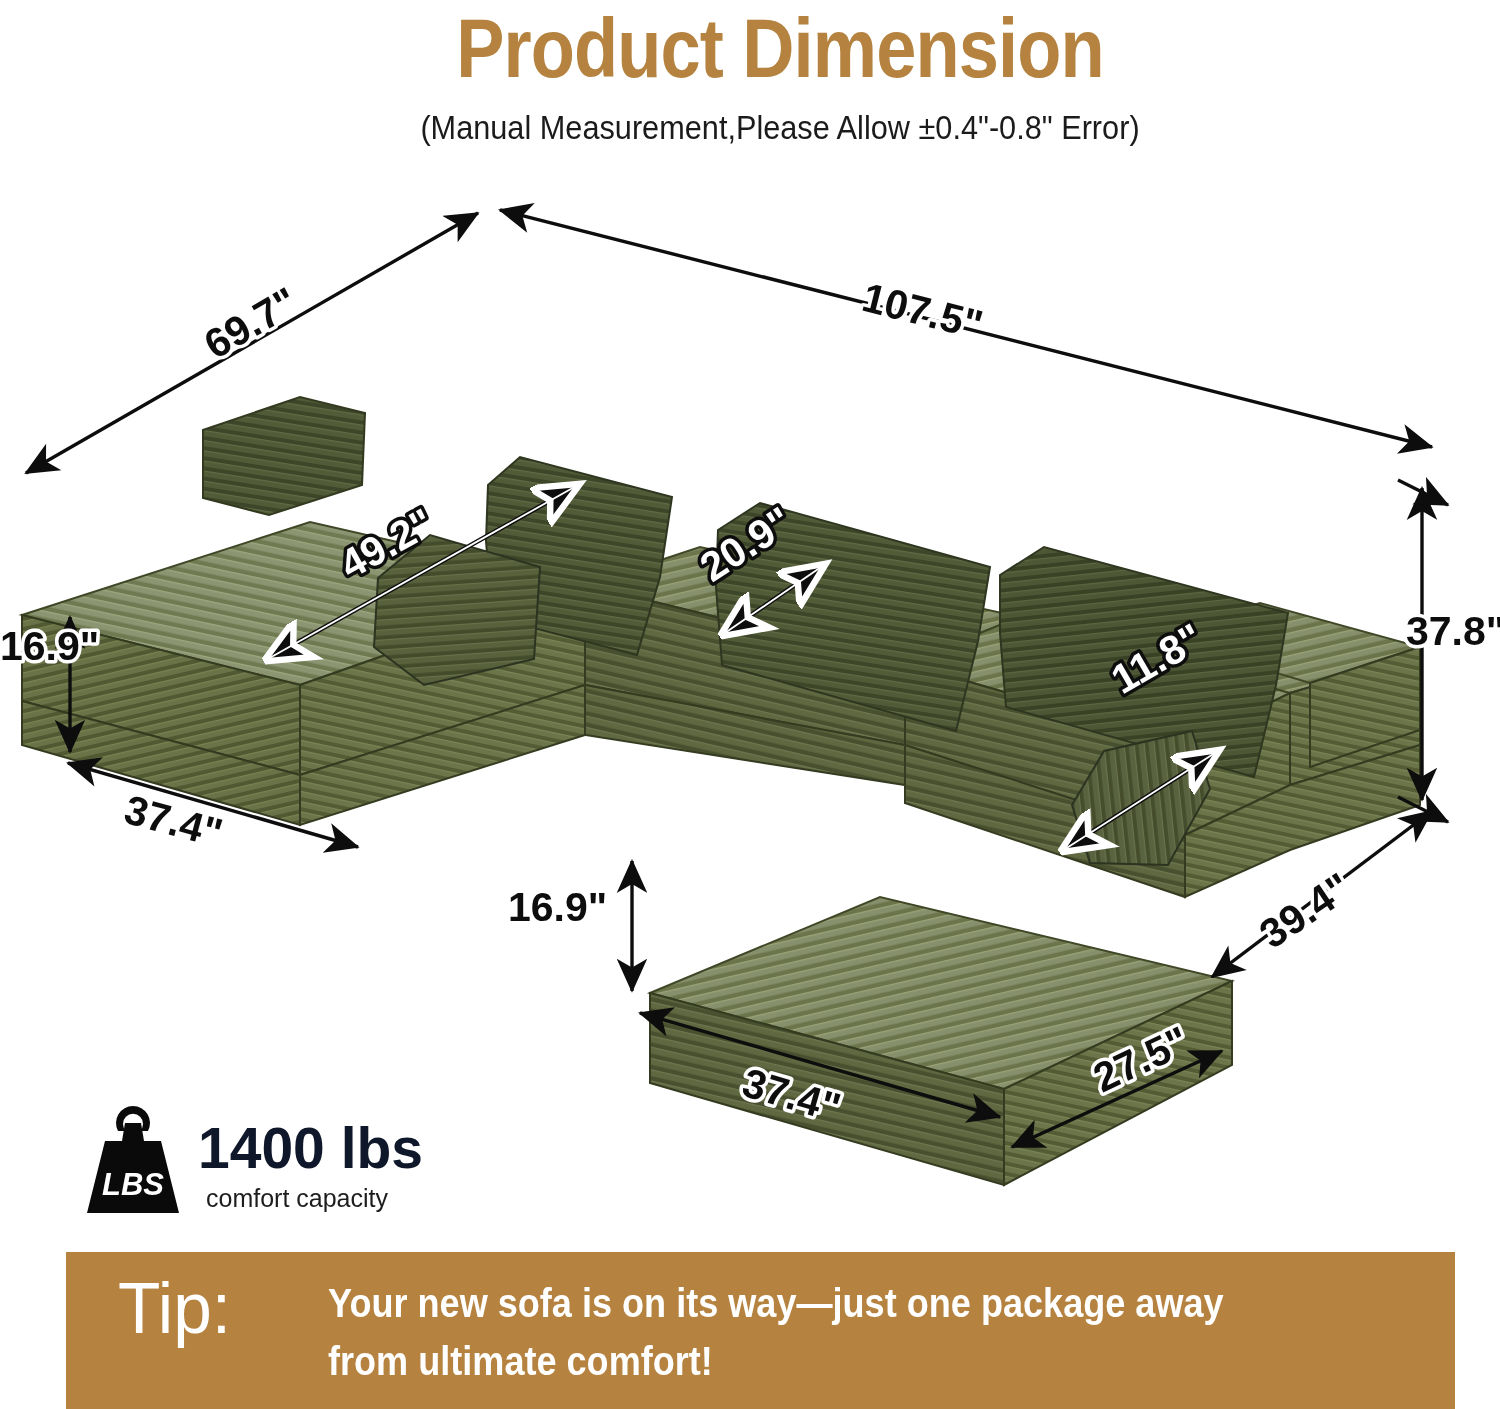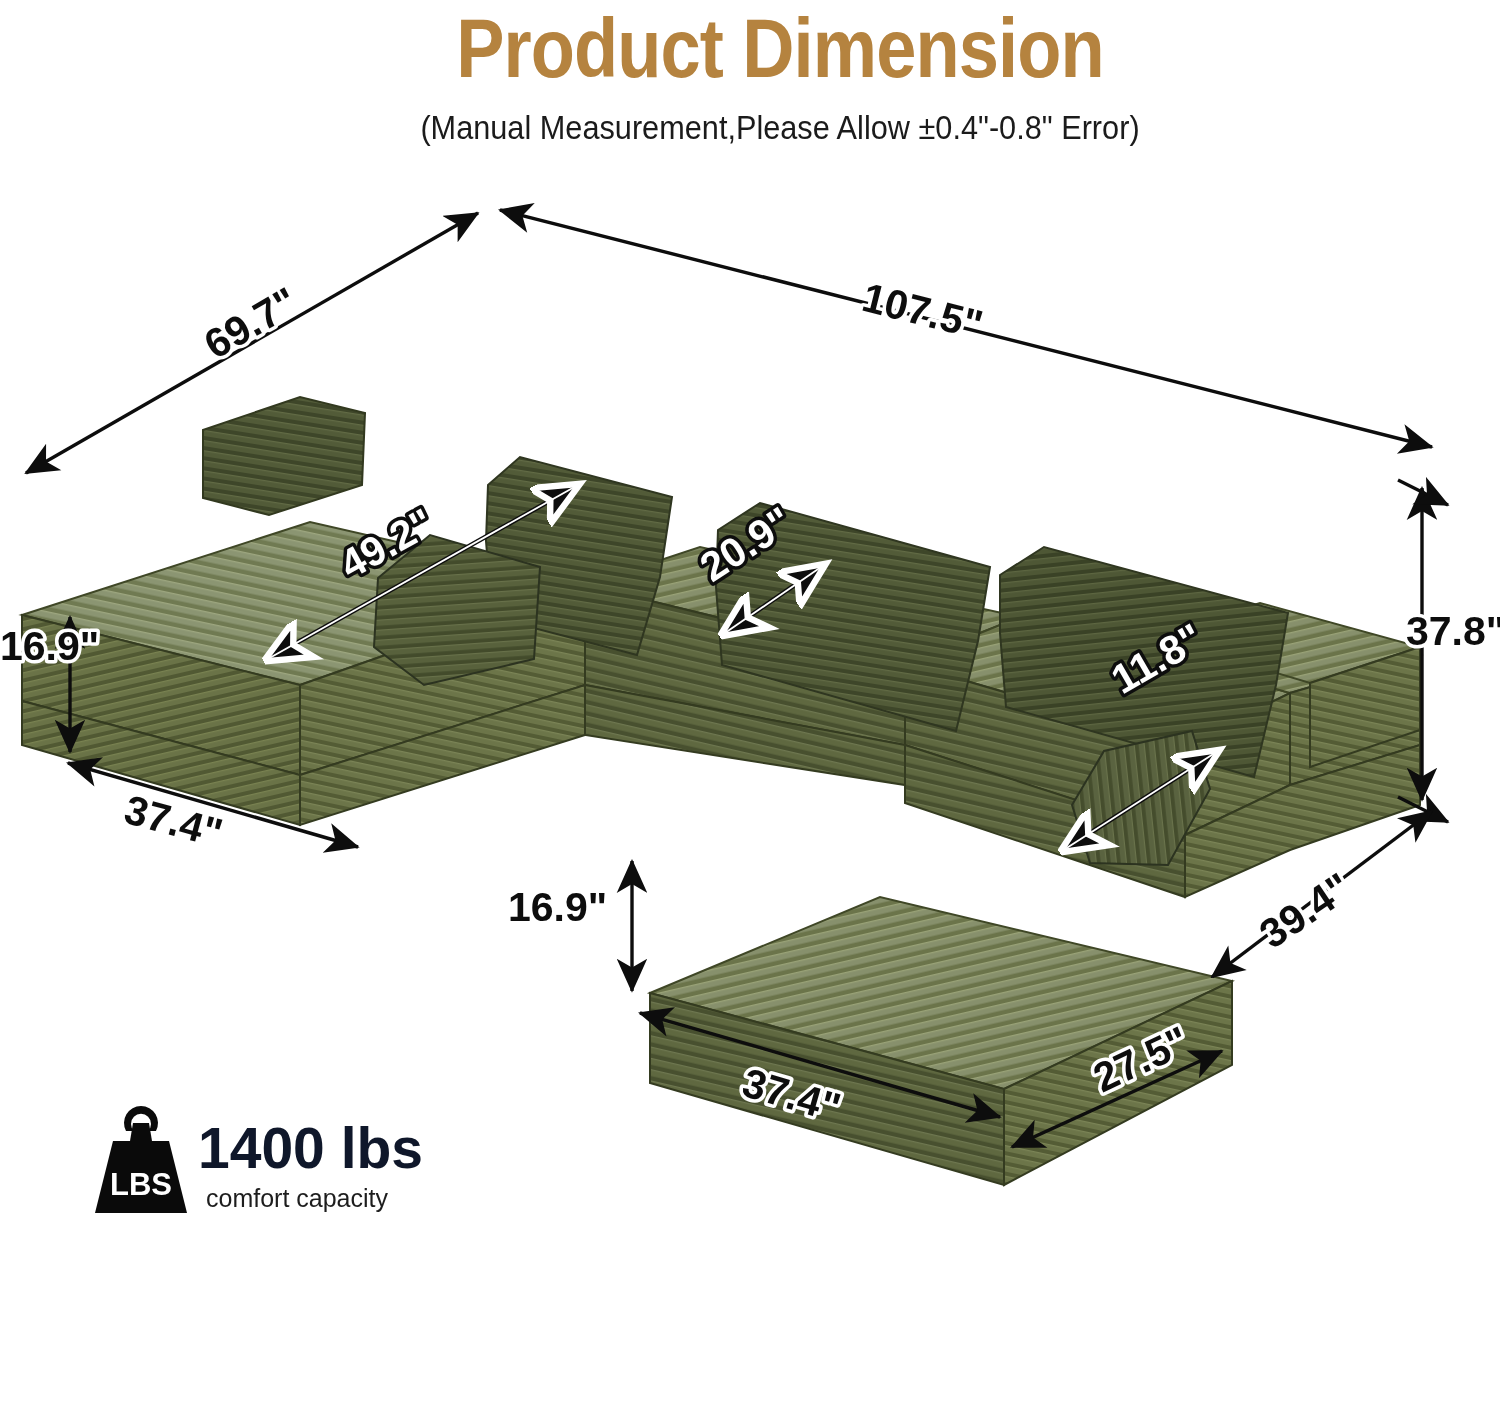--- a/index.html
+++ b/index.html
@@ -62,24 +62,25 @@
   
   #weight-badge {
     position: absolute;
     left: 78px;
     top: 1095px;
     width: 420px;
     height: 130px;
   }
   #weight-icon {
     position: absolute;
-    left: 8px;
+    left: 0;
     top: 6px;
     width: 110px;
     height: 118px;
+    font-style: italic;
   }
   #weight-value {
     position: absolute;
     left: 120px;
     top: 22px;
     font-size: 57px;
     line-height: 62px;
     color: #0f172a;
     font-family: "Liberation Sans", sans-serif;
     white-space: nowrap;
@@ -359,14 +360,18 @@
         <path d="M40,30 A17,17 0 1 1 70,30 L62,30 A10,10 0 1 0 48,30 Z" fill="#0a0a0a"></path>
         <path d="M47,22 L63,22 L66,40 L44,40 Z" fill="#0a0a0a"></path>
         <path d="M27,40 L83,40 L101,112 L9,112 Z" fill="#0a0a0a"></path>
         <text x="55" y="94" text-anchor="middle" font-family="Liberation Sans, sans-serif" font-size="31" font-weight="bold" fill="#ffffff">LBS</text>
       </svg>
     </div>
     <div id="weight-value">1400 lbs</div>
     <div id="weight-caption">comfort capacity</div>
   </div>
 
+  <div id="tip-banner">
+    <div id="tip-label">Tip:</div>
+    <div id="tip-text">Your new sofa is on its way—just one package away from ultimate comfort!</div>
+  </div>
 
 </div>
 
 </body></html>

